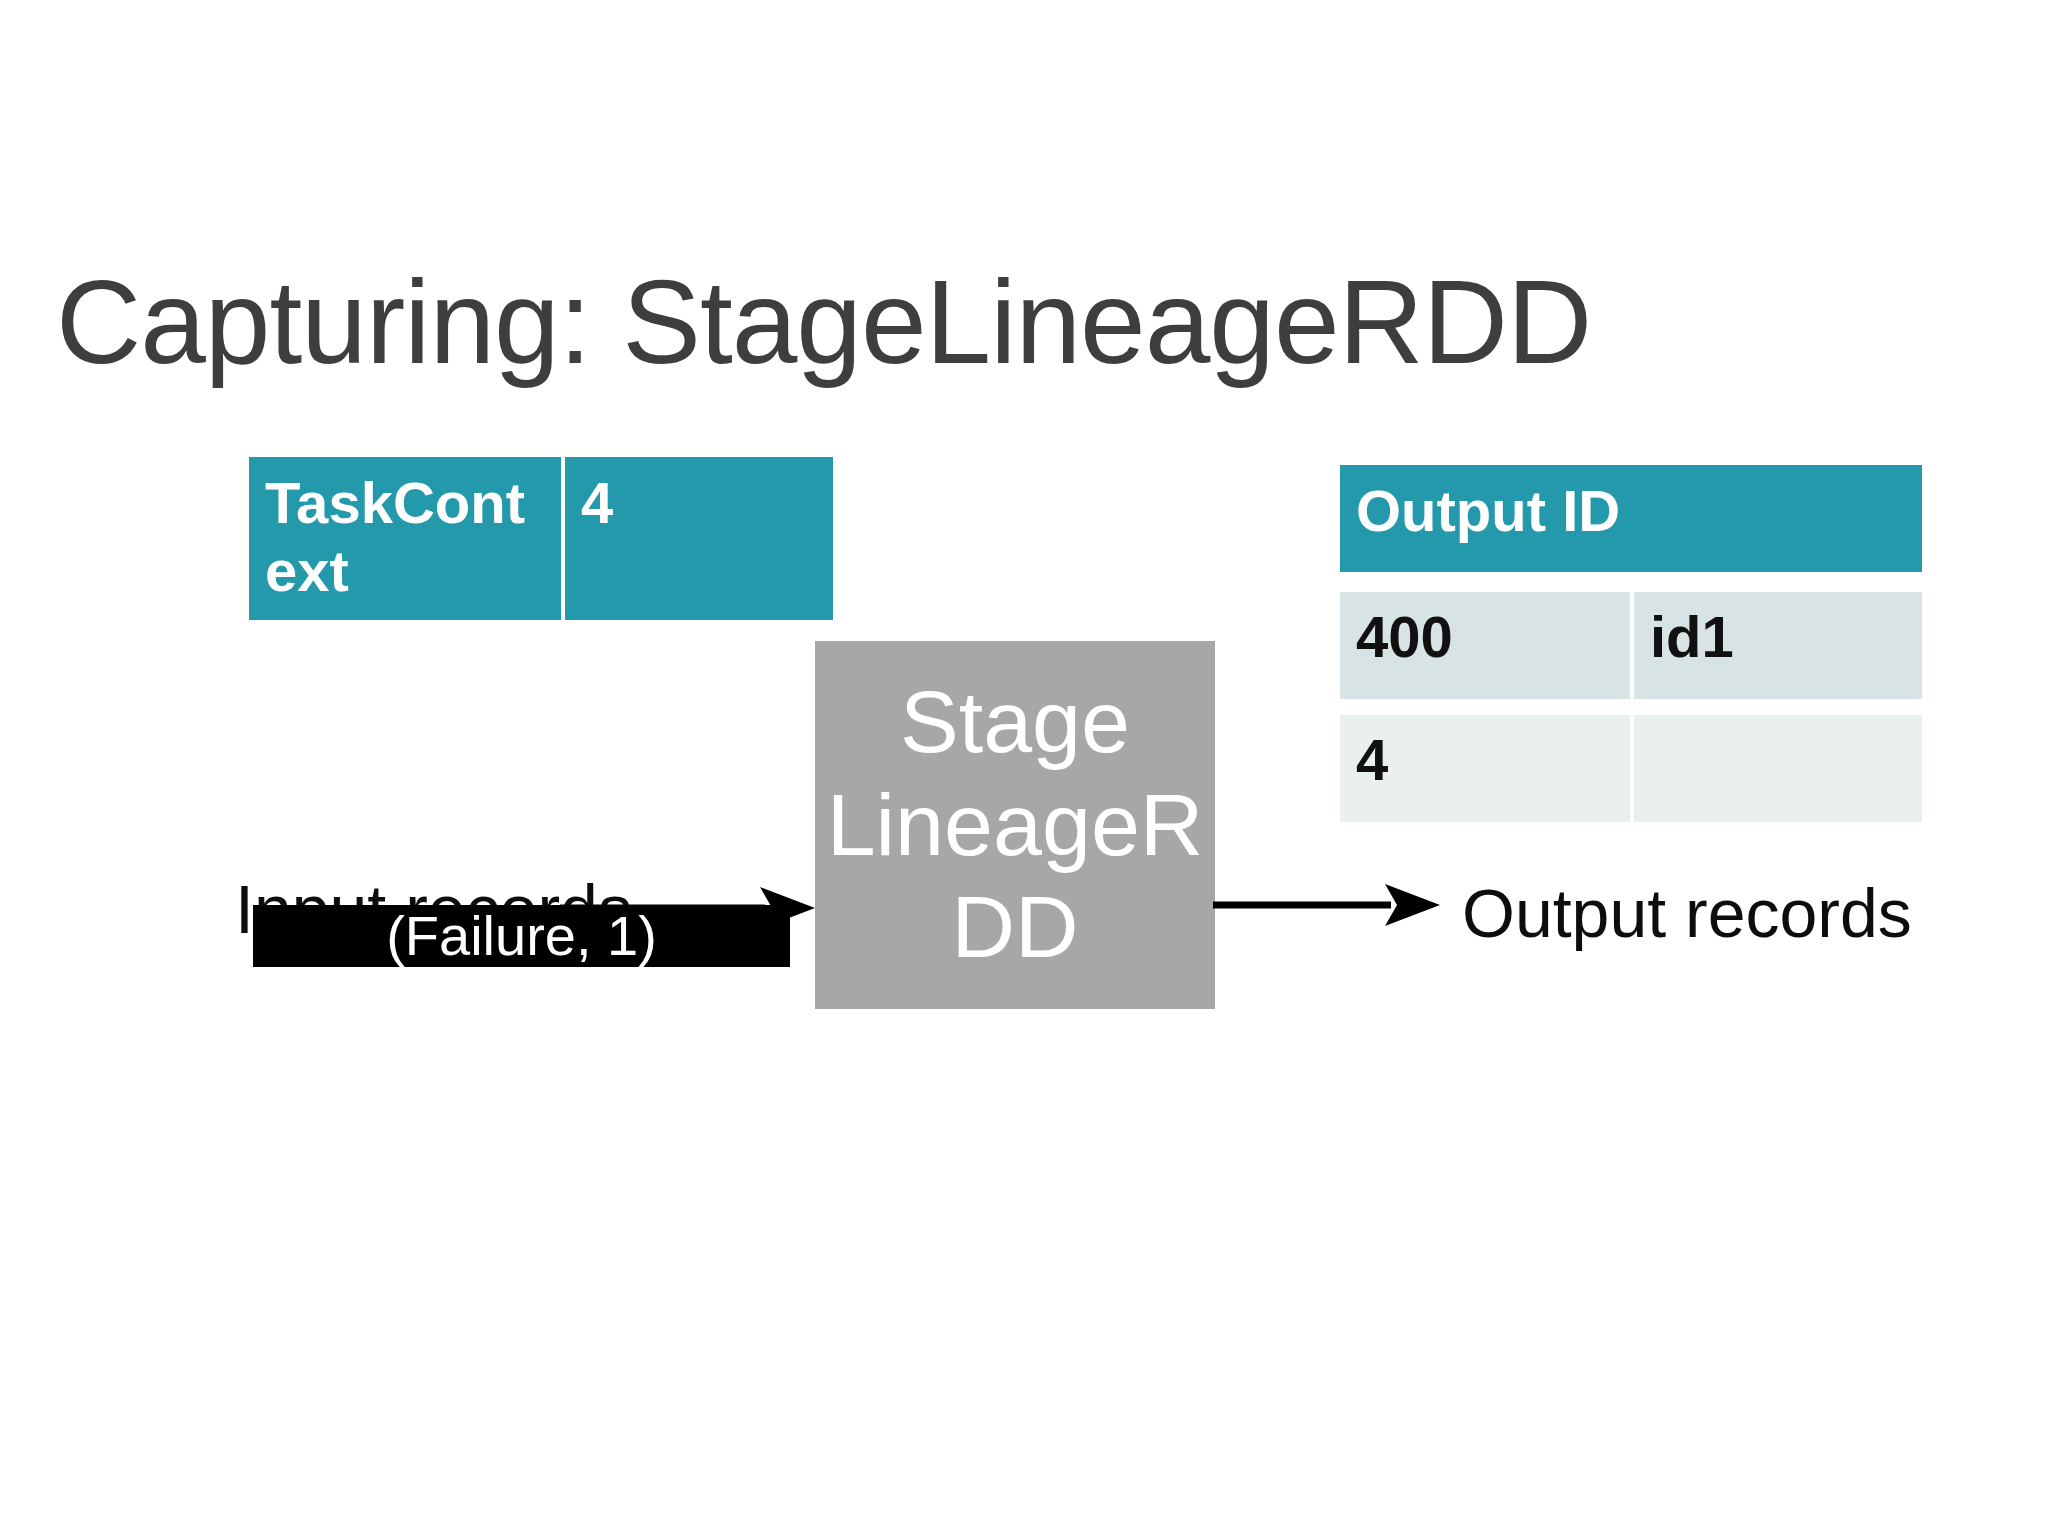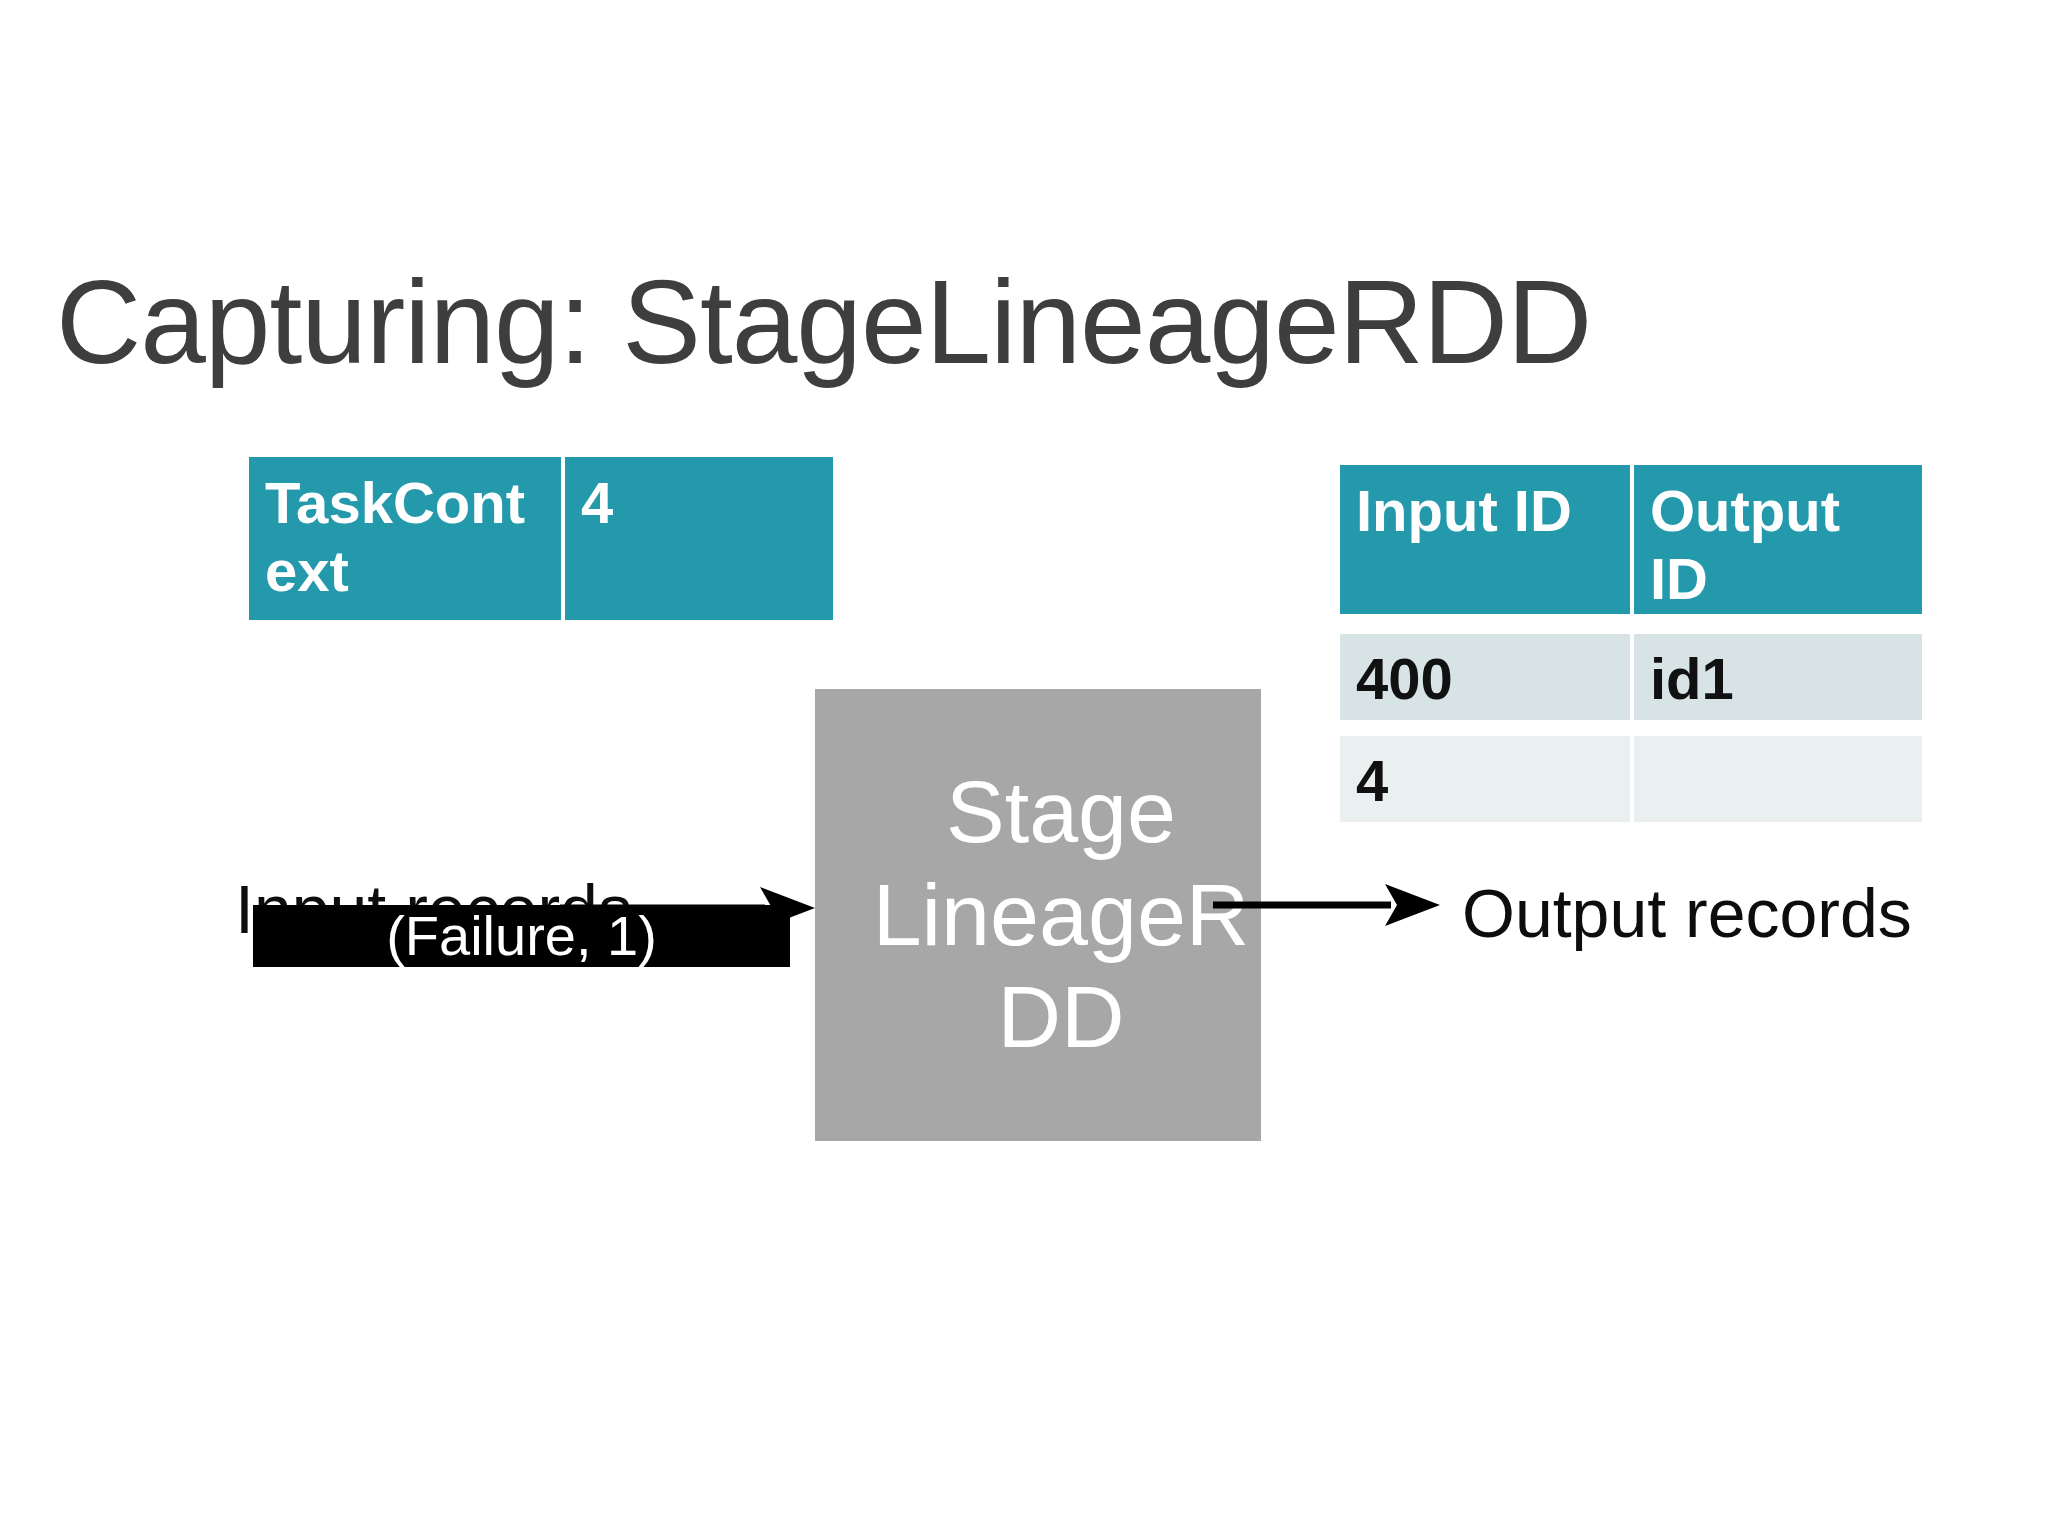--- a/index.html
+++ b/index.html
@@ -86,32 +86,31 @@
   #lineage-table .hdr-row { height: 172px; margin-bottom: 8px; }
   #lineage-table .data-row1 { height: 93px; margin-bottom: 4px; }
   #lineage-table .data-row2 { height: 92px; }
   #lineage-table .c1 { width: 290px; }
   #lineage-table .c2 { flex: 1; }
 
   
   .stage-box {
     position: absolute;
     left: 815px;
-    top: 689px;
+    top: 641px;
     width: 400px;
-    height: 452px;
+    height: 368px;
     background: var(--gray_box, #a7a7a7);
     color: #ffffff;
     font-size: 88px;
     line-height: 1.17;
     text-align: center;
     display: flex;
     align-items: center;
     justify-content: center;
-    padding-left: 46px;
   }
 
   
   .flow-label {
     position: absolute;
     color: #0d0d0d;
     font-size: 68px;
     line-height: 1.1;
     white-space: nowrap;
   }
@@ -147,21 +146,20 @@
   <div class="tbl" id="taskcontext-table">
     <div class="tbl-row">
       <div class="cell hdr c1 preline">TaskCont
 ext</div>
       <div class="cell hdr c2">4</div>
     </div>
   </div>
 
   <div class="tbl" id="lineage-table">
     <div class="tbl-row hdr-row">
-      <div class="cell hdr c1">Input ID</div>
       <div class="cell hdr c2">Output ID</div>
     </div>
     <div class="tbl-row data-row1">
       <div class="cell body band1 c1">400</div>
       <div class="cell body band1 c2">id1</div>
     </div>
     <div class="tbl-row data-row2">
       <div class="cell body band2 c1">4</div>
       <div class="cell body band2 c2"></div>
     </div>

